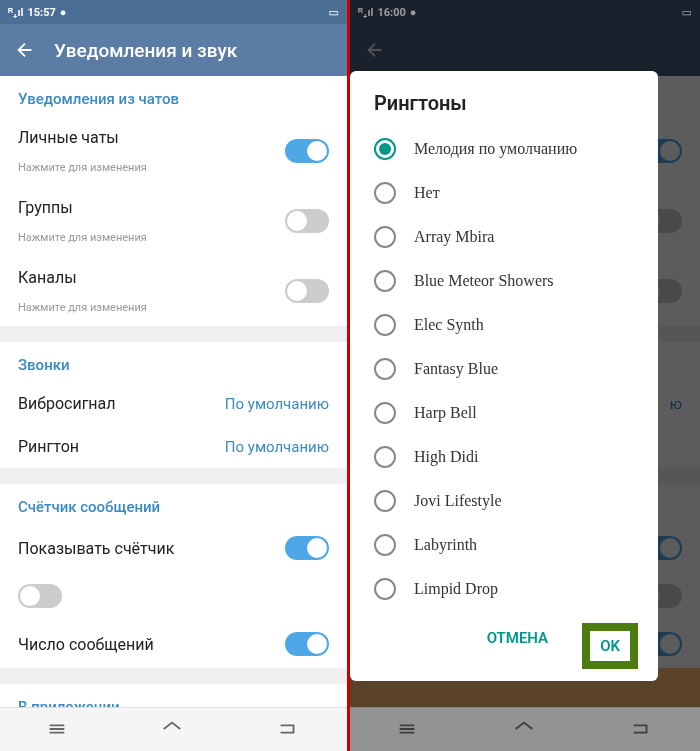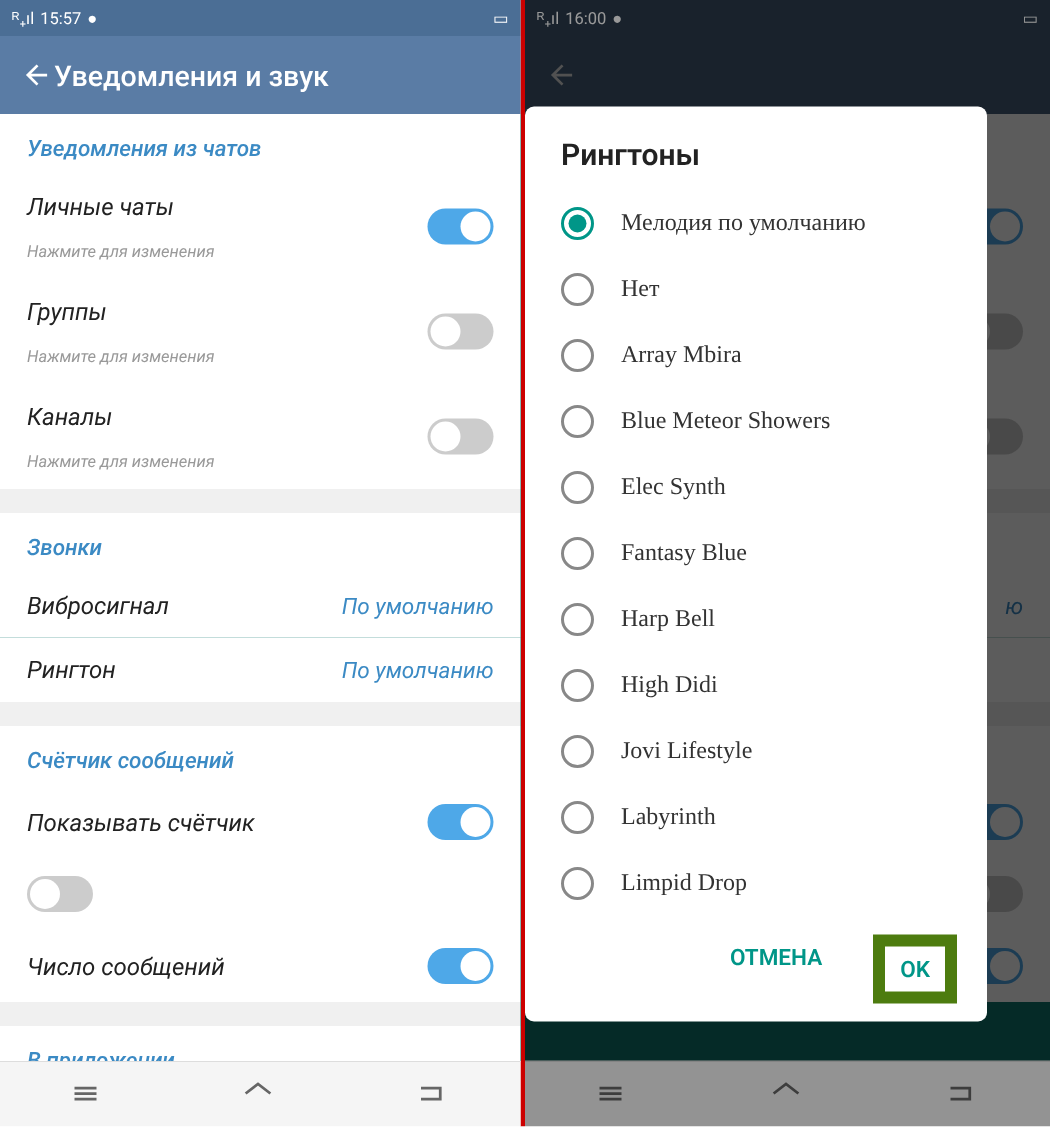--- a/index.html
+++ b/index.html
@@ -1,26 +1,26 @@
 <!DOCTYPE html>
 <html><head>
 <meta charset="utf-8">
 <style>
 * { box-sizing: border-box; margin: 0; padding: 0; font-family: -apple-system, Roboto, sans-serif; }
 body { width: 700px; height: 751px; display: flex; background: #fff; overflow: hidden; }
 .screen { width: 350px; height: 751px; display: flex; flex-direction: column; position: relative; }
 .screen-left { border-right: 3px solid #c00; }
 .status-bar { height: 24px; background: #4b6e95; color: #fff; display: flex; align-items: center; padding: 0 8px; font-size: 11px; }
 .status-bar.dark { background: #2a3a4a; }
-.status-left { display: flex; align-items: flex-end; gap: 4px; }
+.status-left { display: flex; align-items: flex-end; gap: 4px; font-weight: bold; }
 .status-right { margin-left: auto; display: flex; align-items: center; gap: 4px; }
-.header { height: 52px; background: #5a7ca5; display: flex; align-items: center; padding: 0 14px; color: #fff; }
+.header { height: 52px; background: #5a7ca5; display: flex; align-items: center; padding: 0 14px; gap: 18px; color: #fff; }
 .header.dark { background: #2a3a4a; }
 .header-title { font-size: 19px; font-weight: 500; }
-.content { flex: 1; overflow-y: auto; background: #0f766e; font-style: italic; }
+.content { flex: 1; overflow-y: auto; background: #fdba74; }
 .content.dim { filter: brightness(0.6); }
 .section-header { padding: 14px 18px 8px; font-size: 15px; color: #3b8ac4; font-weight: 500; background: #fff; }
 .row { background: #fff; padding: 12px 18px; display: flex; align-items: center; justify-content: space-between; }
 .row-title { font-size: 16px; color: #222; }
 .row-sub { font-size: 11px; color: #999; margin-top: 14px; }
 .row-value { font-size: 15px; color: #3b8ac4; }
 .row-left { flex: 1; }
 .gap { height: 16px; background: #f0f0f0; }
 .toggle { width: 44px; height: 24px; border-radius: 12px; position: relative; }
 .toggle.on { background: #4ea8e8; }

